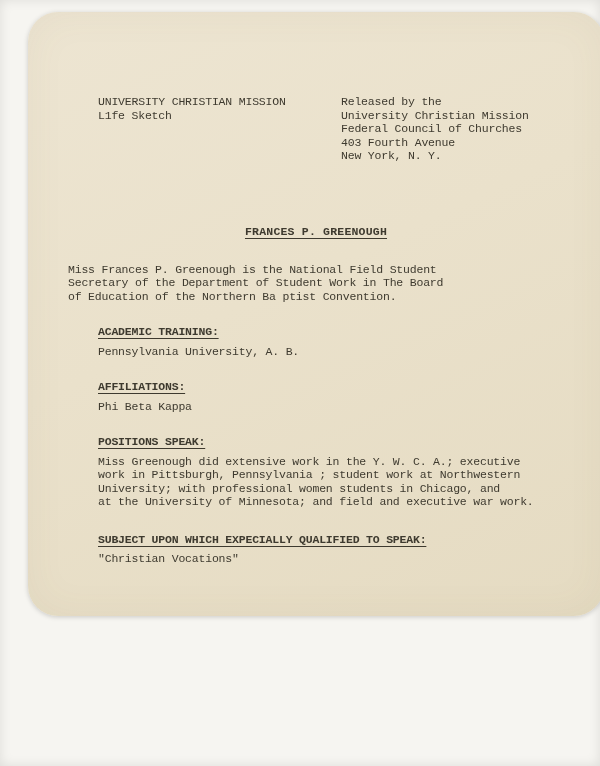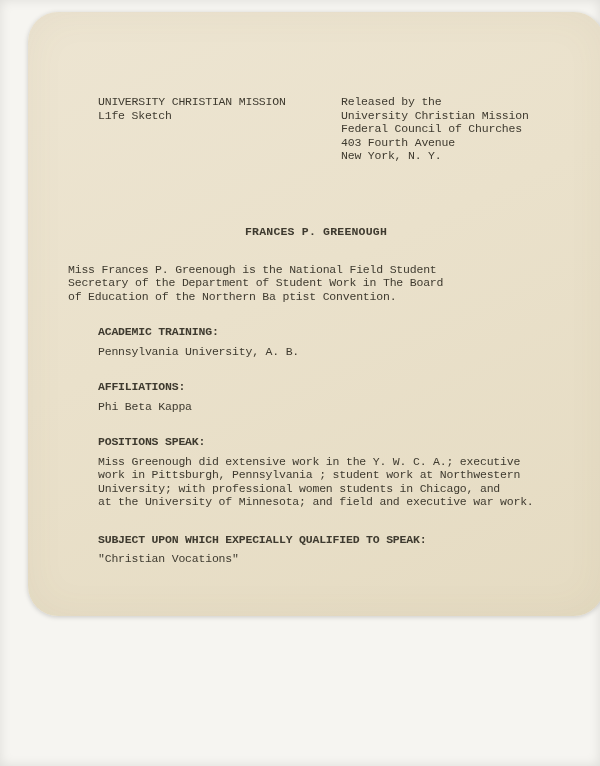--- a/index.html
+++ b/index.html
@@ -31,20 +31,21 @@
     letter-spacing: -0.2px;
     color: var(--ink);
     border-radius: 30px;
   }
   .pre { white-space: pre; }
   .indent { margin-left: 70px; }
   .header-row { position: relative; height: 68px; }
   .header-right { position: absolute; left: 243px; top: 0; }
   .title-wrap { text-align: center; margin-top: 62px; }
   .underline {
+    text-decoration: underline;
     text-underline-offset: 3px;
     text-decoration-thickness: 1px;
   }
   .title { font-weight: bold; letter-spacing: 0.2px; }
   .intro { margin-top: 24px; margin-right: 60px; margin-left: 40px; }
   .section { margin-top: 22px; }
   .section.last { margin-top: 24px; }
   .section .body { margin-top: 6px; margin-right: 50px; }
   .heading { font-weight: bold; }
 </style>

